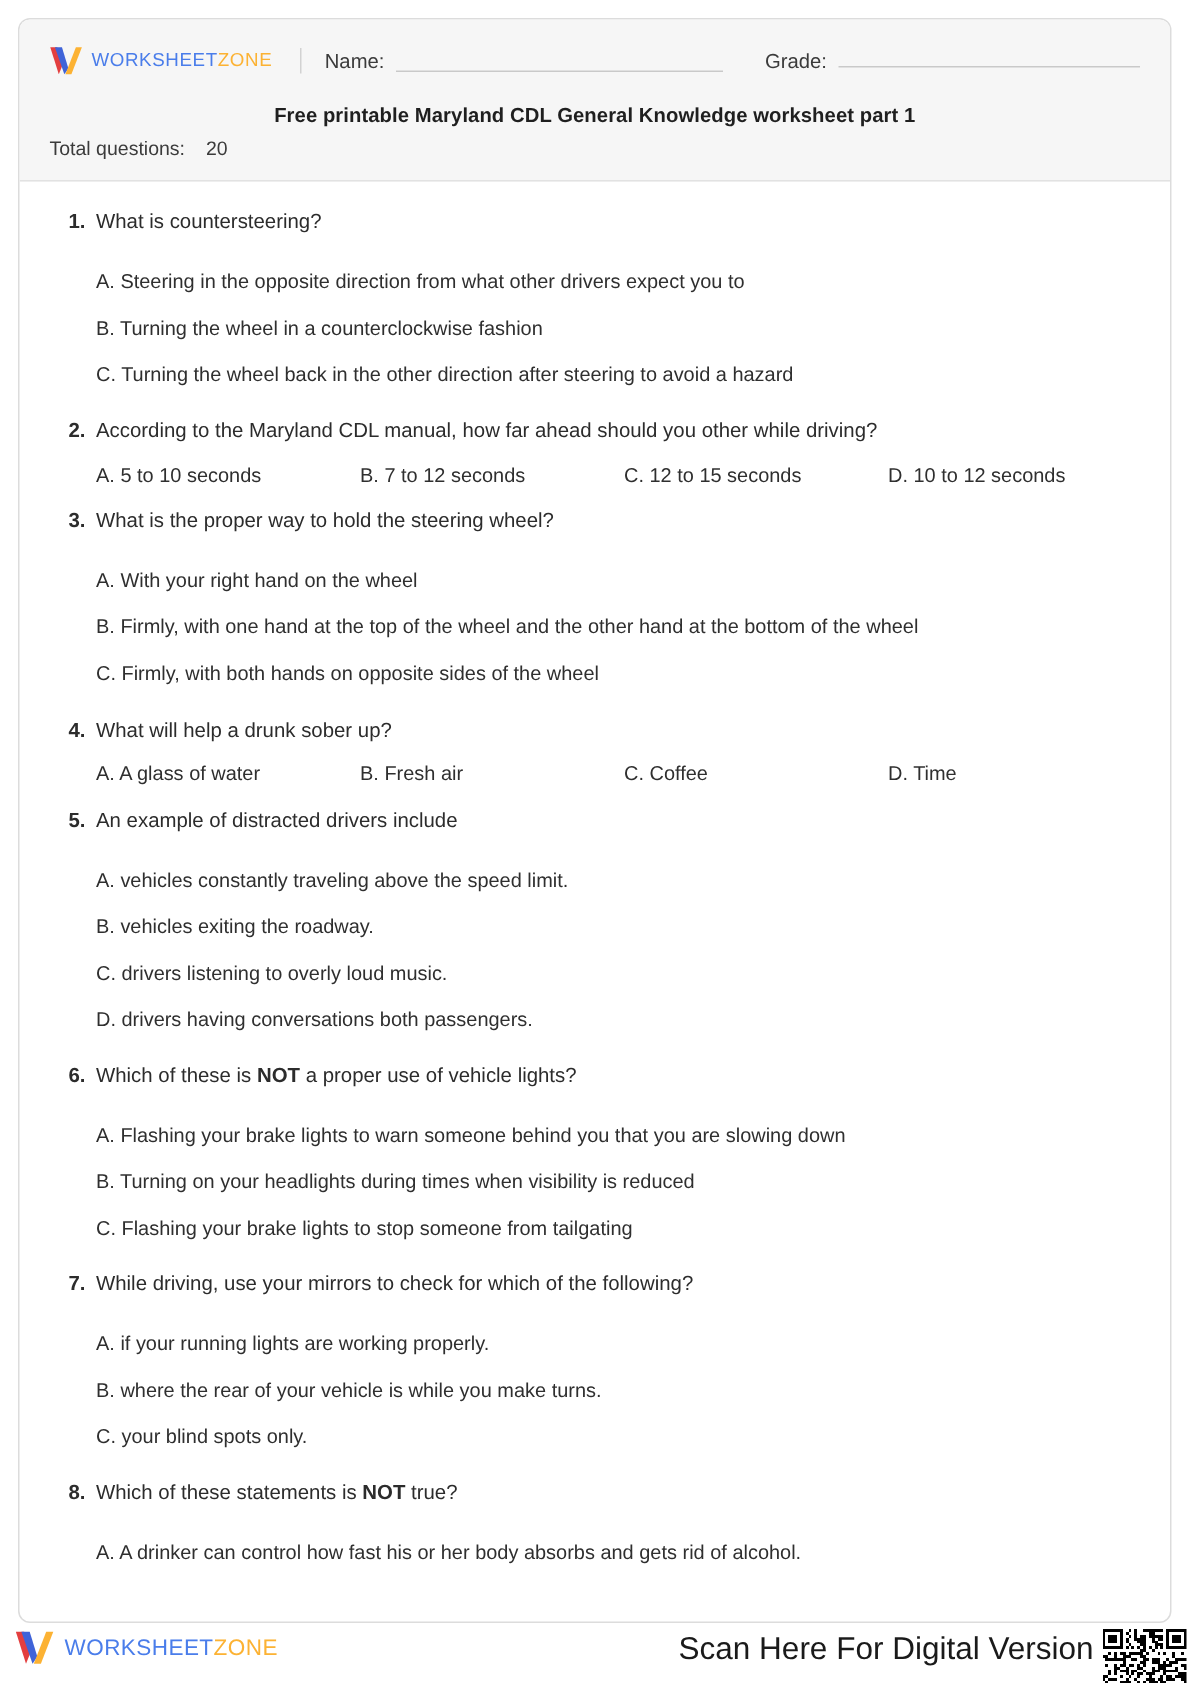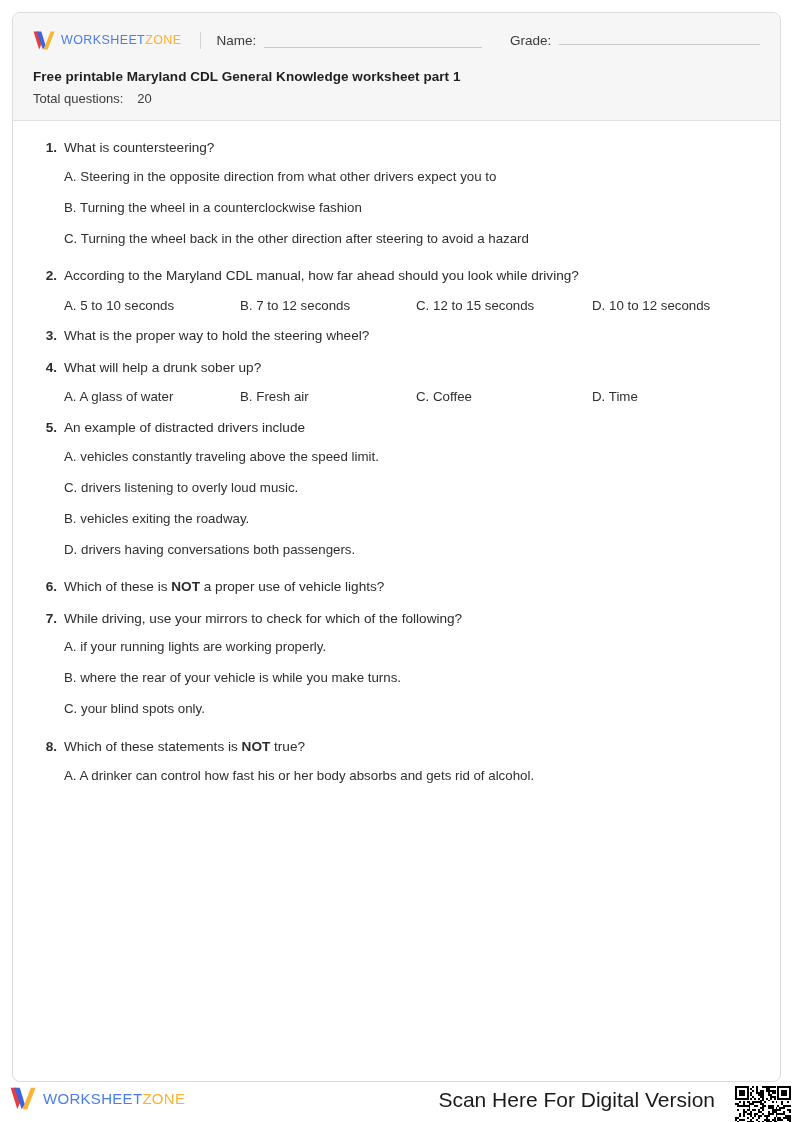--- a/index.html
+++ b/index.html
@@ -92,20 +92,21 @@
   }
   .field-name { max-width: 330px; align-items: flex-end; }
   .field-grade { max-width: 250px; margin-left: 28px; }
 
   .header-title {
     margin-top: 16px;
     font-size: 13.5px;
     font-weight: bold;
     color: #1f1f1f;
     letter-spacing: 0.05px;
+    text-align: center;
   }
   .header-meta {
     margin-top: 7px;
     font-size: 13px;
     color: #3b3b3b;
   }
   .header-meta .count { margin-left: 14px; }
 
   
   .sheet-body {
@@ -123,21 +124,21 @@
   }
   .q-num {
     font-weight: bold;
     width: 22px;
     flex: 0 0 22px;
     text-align: right;
     margin-right: 7px;
   }
   .q-text b { font-weight: bold; }
 
-  .opts-stack { margin-top: 4px; }
+  .opts-stack { margin-top: 15px; }
   .opt {
     font-size: 13.3px;
     color: #2f2f2f;
     line-height: 1.35;
     padding: 6.5px 0 6.5px 29px;
   }
   .opts-row {
     display: flex;
     padding-left: 29px;
     margin-top: 11px;
@@ -163,21 +164,21 @@
     top: 1px;
     display: flex;
     align-items: center;
     gap: 7px;
   }
   .footer-logo .logo-mark { width: 26px; height: 23px; }
   .footer-logo .logo-text { font-size: 15px; letter-spacing: 0.3px; }
 
   .scan-text {
     position: absolute;
-    right: 78px;
+    right: 64px;
     top: 2px;
     font-size: 21px;
     color: #1a1a1a;
     font-family: "Liberation Sans", sans-serif;
     white-space: nowrap;
   }
   .qr {
     position: absolute;
     right: 2px;
     top: 0px;
@@ -234,63 +235,73 @@
         </div>
         <div class="opts-stack">
           <div class="opt">A. Steering in the opposite direction from what other drivers expect you to</div>
           <div class="opt">B. Turning the wheel in a counterclockwise fashion</div>
           <div class="opt">C. Turning the wheel back in the other direction after steering to avoid a hazard</div>
         </div>
       </div>
       <div class="question">
         <div class="q-head">
           <span class="q-num">2.</span>
-          <span class="q-text"><span>According to the Maryland CDL manual, how far ahead should you look while driving?</span></span>
+          <span class="q-text"><span>According to the Maryland CDL manual, how far ahead should you other while driving?</span></span>
         </div>
         <div class="opts-row">
           <div class="opt-cell">A. 5 to 10 seconds</div>
           <div class="opt-cell">B. 7 to 12 seconds</div>
           <div class="opt-cell">C. 12 to 15 seconds</div>
           <div class="opt-cell">D. 10 to 12 seconds</div>
         </div>
       </div>
       <div class="question">
         <div class="q-head">
           <span class="q-num">3.</span>
           <span class="q-text"><span>What is the proper way to hold the steering wheel?</span></span>
         </div>
+        <div class="opts-stack">
+          <div class="opt">A. With your right hand on the wheel</div>
+          <div class="opt">B. Firmly, with one hand at the top of the wheel and the other hand at the bottom of the wheel</div>
+          <div class="opt">C. Firmly, with both hands on opposite sides of the wheel</div>
+        </div>
       </div>
       <div class="question">
         <div class="q-head">
           <span class="q-num">4.</span>
           <span class="q-text"><span>What will help a drunk sober up?</span></span>
         </div>
         <div class="opts-row">
           <div class="opt-cell">A. A glass of water</div>
           <div class="opt-cell">B. Fresh air</div>
           <div class="opt-cell">C. Coffee</div>
           <div class="opt-cell">D. Time</div>
         </div>
       </div>
       <div class="question">
         <div class="q-head">
           <span class="q-num">5.</span>
           <span class="q-text"><span>An example of distracted drivers include</span></span>
         </div>
         <div class="opts-stack">
           <div class="opt">A. vehicles constantly traveling above the speed limit.</div>
+          <div class="opt">B. vehicles exiting the roadway.</div>
           <div class="opt">C. drivers listening to overly loud music.</div>
-          <div class="opt">B. vehicles exiting the roadway.</div>
           <div class="opt">D. drivers having conversations both passengers.</div>
         </div>
       </div>
       <div class="question">
         <div class="q-head">
           <span class="q-num">6.</span>
           <span class="q-text"><span>Which of these is </span><b>NOT</b><span> a proper use of vehicle lights?</span></span>
+        </div>
+        <div class="opts-stack">
+          <div class="opt">A. Flashing your brake lights to warn someone behind you that you are slowing down</div>
+          <div class="opt">B. Turning on your headlights during times when visibility is reduced</div>
+          <div class="opt">C. Flashing your brake lights to stop someone from tailgating</div>
         </div>
       </div>
       <div class="question">
         <div class="q-head">
           <span class="q-num">7.</span>
           <span class="q-text"><span>While driving, use your mirrors to check for which of the following?</span></span>
         </div>
         <div class="opts-stack">
           <div class="opt">A. if your running lights are working properly.</div>
           <div class="opt">B. where the rear of your vehicle is while you make turns.</div>

